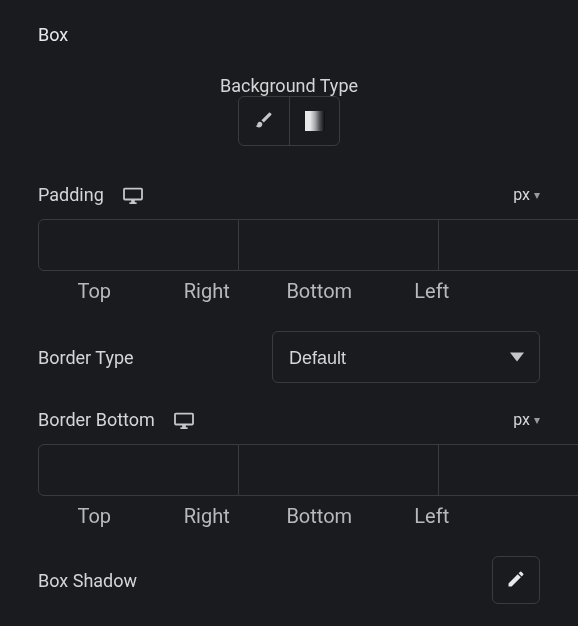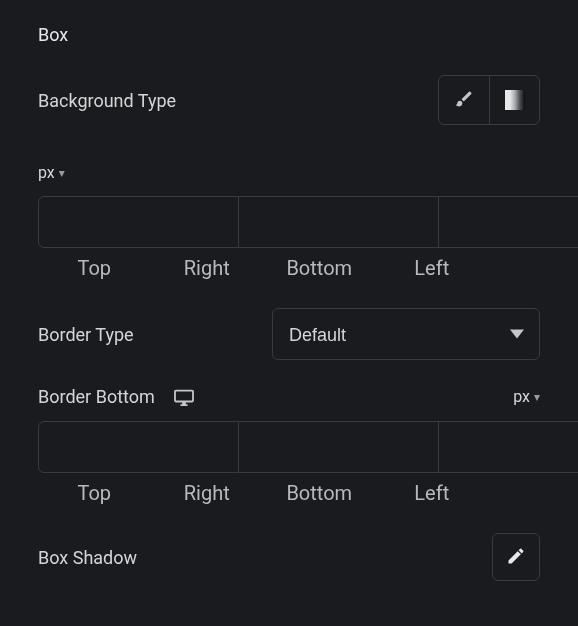--- a/index.html
+++ b/index.html
@@ -161,20 +161,21 @@
       justify-content: center;
       cursor: pointer;
     }
     .edit-btn svg {
       width: 20px;
       height: 20px;
       fill: #e8e8ea;
     }
     .mb-large {
       margin-bottom: 38px;
+      flex-direction: column;
     }
     .mb-section {
       margin-bottom: 26px;
       gap: 8px;
     }
   </style>
 </head>
 <body>
 
 <div class="section-title">Box</div>
@@ -189,20 +190,28 @@
           </svg>
       </span>
     </button>
     <button class="btn">
       <span class="gradient-swatch"></span>
     </button>
   </div>
 </div>
 
 <div class="control-row">
+  <div class="control-label">
+    <span>Padding</span>
+    <span class="device-icon">
+      <svg viewBox="0 0 24 20">
+          <path d="M21 2H3c-1.1 0-2 .9-2 2v10c0 1.1.9 2 2 2h7v2H8v2h8v-2h-2v-2h7c1.1 0 2-.9 2-2V4c0-1.1-.9-2-2-2zm0 12H3V4h18v10z"></path>
+        </svg>
+    </span>
+  </div>
   <div class="unit-selector">
     <span>px</span>
     <span class="chev">▾</span>
   </div>
 </div>
 
 <div class="dimension-row">
   <input type="text" value="" style="">
   <input type="text" value="" style="">
   <input type="text" value="" style="">

